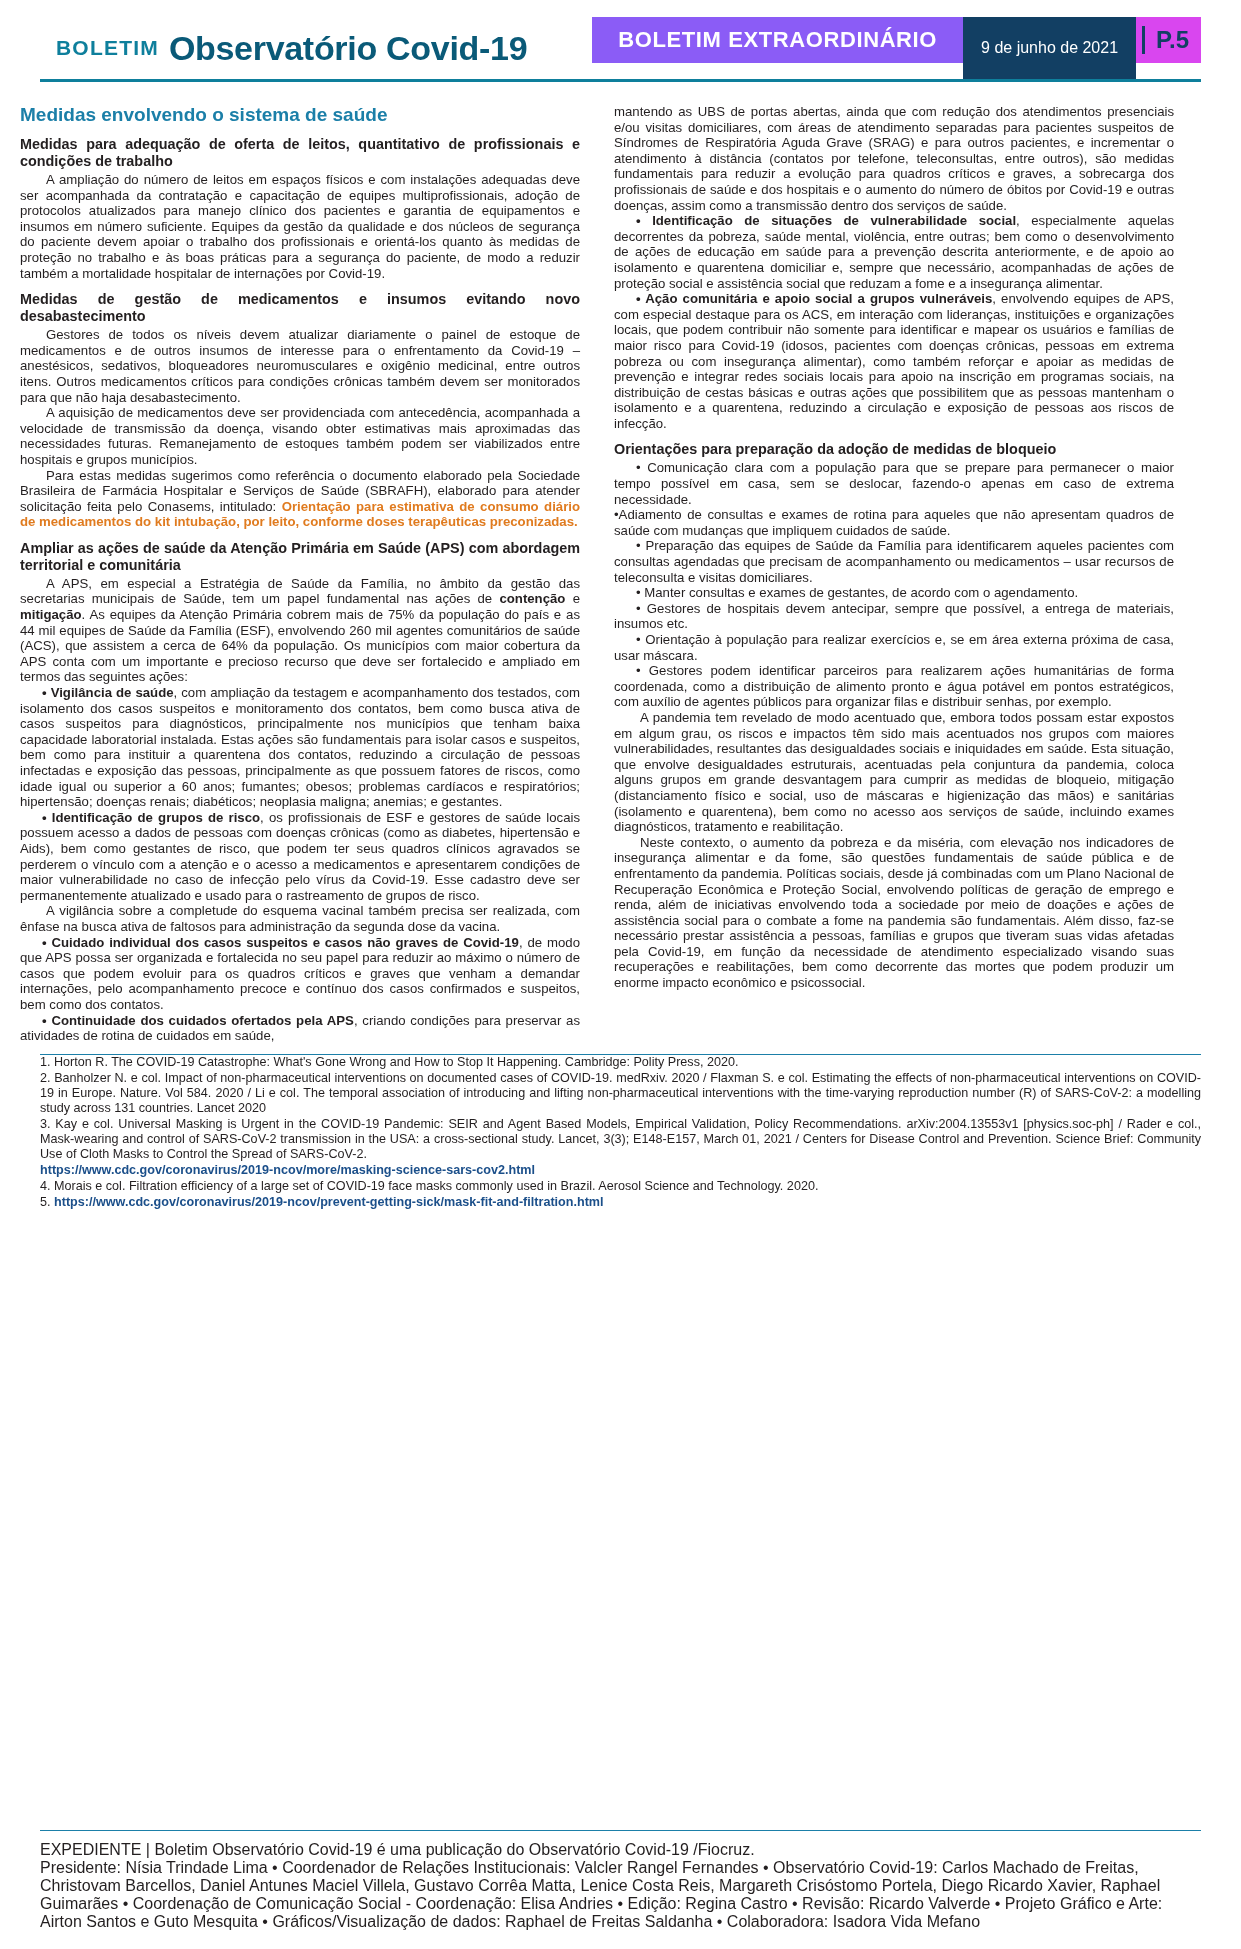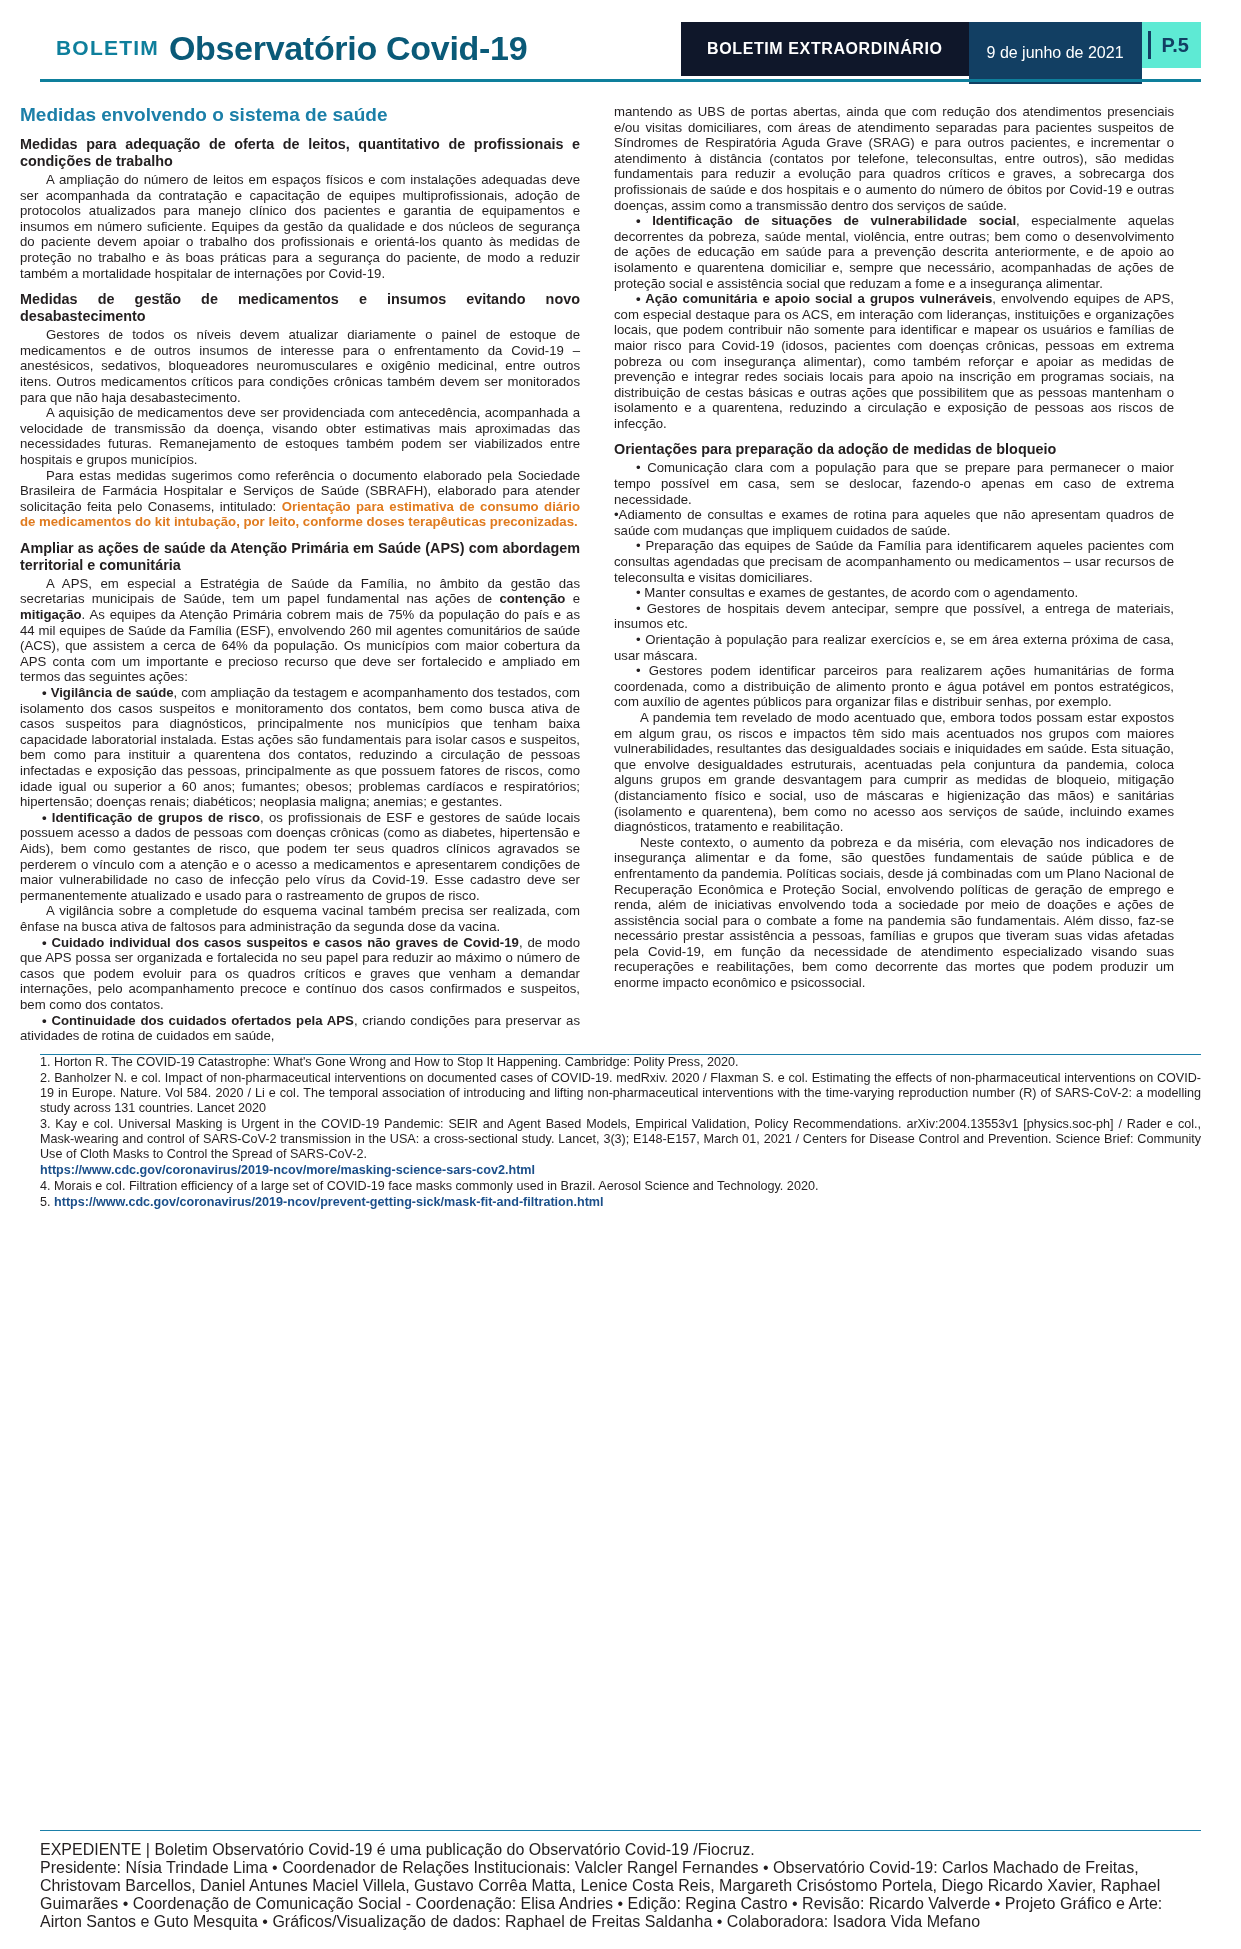--- a/index.html
+++ b/index.html
@@ -49,46 +49,46 @@
     color: #0a5a78;
     letter-spacing: -0.3px;
   }
   .header-right {
     margin-left: auto;
     display: flex;
     align-items: stretch;
     flex: 0 0 auto;
   }
   .extra-band {
-    background: #0f172a;
+    background: #8b5cf6;
     color: #ffffff;
     display: flex;
     align-items: center;
     padding: 0 26px;
-    font-size: 16px;
+    font-size: 22px;
     font-weight: bold;
     letter-spacing: 0.6px;
-    height: 54px;
+    height: 46px;
   }
   .date-band {
     background: #123f63;
     color: #ffffff;
     display: flex;
     align-items: center;
     padding: 8px 18px;
     font-size: 16px;
     height: 46px;
   }
   .page-band {
-    background: #5eead4;
+    background: #d946ef;
     color: #123f63;
     display: flex;
     align-items: center;
     padding: 0 12px 0 20px;
-    font-size: 20px;
+    font-size: 24px;
     font-weight: bold;
     height: 46px;
     position: relative;
   }
   .page-band::before {
     content: "";
     position: absolute;
     left: 6px;
     top: 9px;
     bottom: 9px;
@@ -98,20 +98,21 @@
   .header-underline {
     position: absolute;
     left: 0;
     right: 0;
     bottom: 6px;
     height: 3px;
     background: #0e7f9c;
   }
   .header-row {
     display: flex;
+    align-items: center;
     height: 52px;
   }
 
   
   .content {
     margin: 16px 40px 0 20px;
     display: flex;
     gap: 34px;
     font-size: 13.2px;
     line-height: 15.6px;

